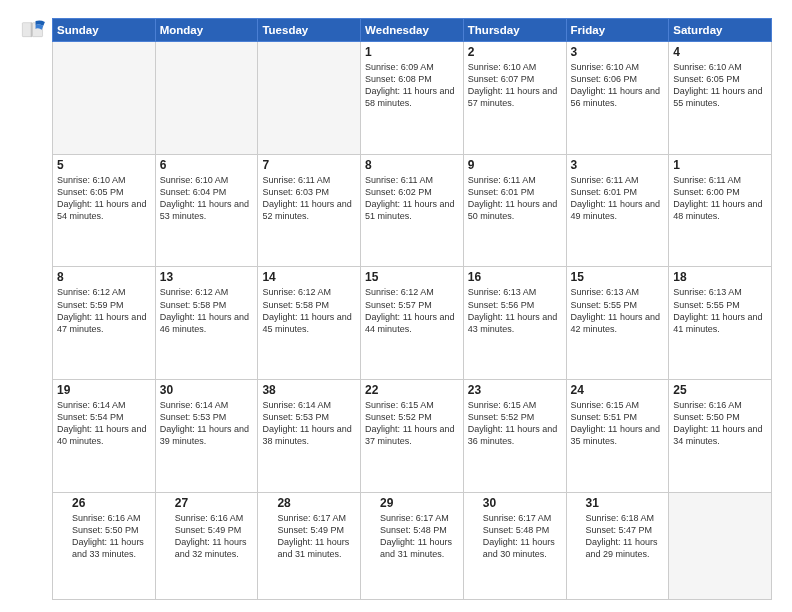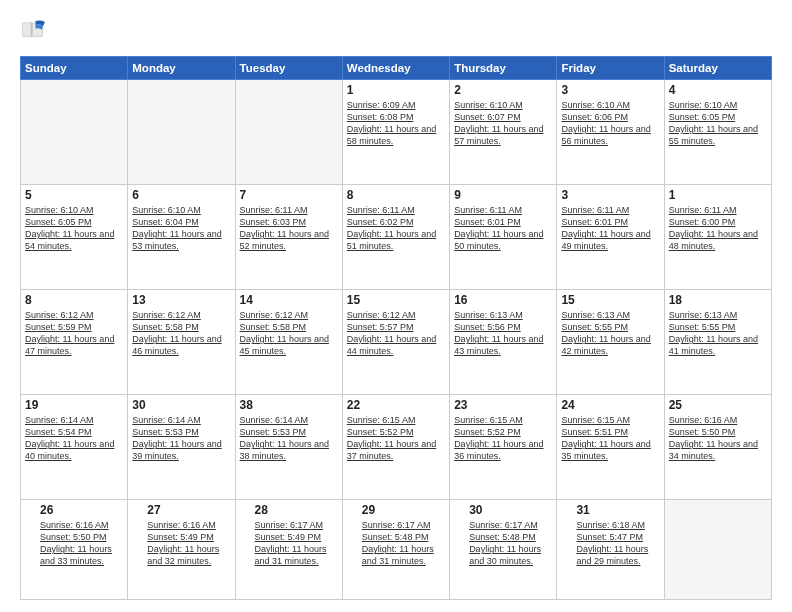--- a/index.html
+++ b/index.html
@@ -8,21 +8,21 @@
       height: 612px;
       font-family: Arial, sans-serif;
       background: #fff;
       overflow: hidden;
     }
     .page {
       width: 792px;
       height: 612px;
       padding: 18px 20px 12px 20px;
       display: flex;
-      flex-direction: column;
+      flex-direction: row;
     }
     .header {
       display: flex;
       align-items: flex-start;
       justify-content: space-between;
       margin-bottom: 10px;
     }
     .logo {
       display: flex;
       align-items: center;
@@ -88,21 +88,20 @@
       font-size: 12px;
       font-weight: bold;
       color: #222;
       display: block;
       margin-bottom: 2px;
     }
     .cell-text {
       font-size: 9px;
       line-height: 1.35;
       color: #333;
-      text-decoration: underline;
     }
   </style>
 </head>
 <body>
 
 <div class="page">
   <div class="header">
     <div class="logo">
       <svg class="logo-icon" viewBox="0 0 36 36">
         <rect x="0" y="0" width="36" height="36" fill="none"></rect>

